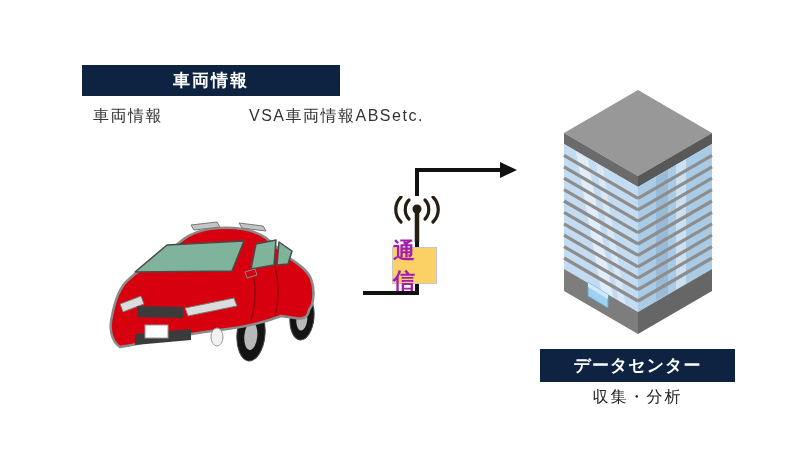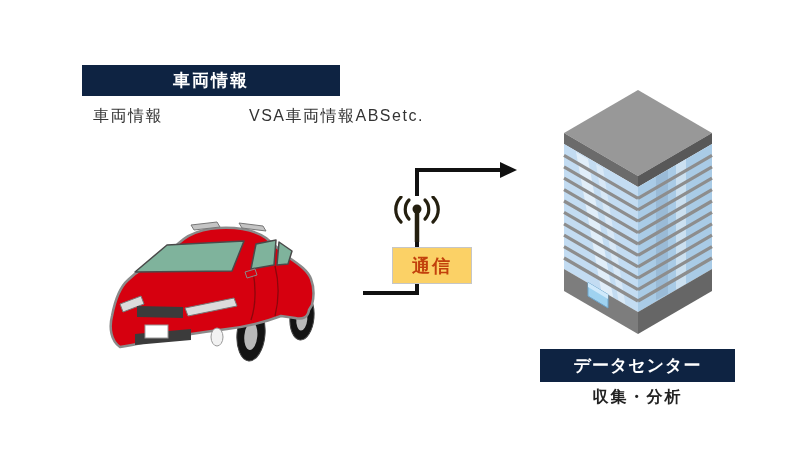--- a/index.html
+++ b/index.html
@@ -33,38 +33,37 @@
     grid-auto-rows: 30px;
     grid-auto-flow: column;
     color: var(--text, #333333);
     font-size: 16px;
     letter-spacing: 1.5px;
   }
   #vehicle-list span { display: flex; align-items: center; white-space: nowrap; }
 
   
   #comm-box {
-    left: 392px; top: 247px; width: 80px; height: 37px;
+    left: 392px; top: 247px; width: 45px; height: 37px;
     background: var(--yellow, #fbd166);
     border: 1px solid var(--yellow-border, #c6c6c6);
-    color: #c2410c;
-    font-size: 18px;
+    color: #a21caf;
+    font-size: 22px;
     font-weight: bold;
     letter-spacing: 2px;
     display: flex; align-items: center; justify-content: center;
     z-index: 3;
   }
 
   #dc-subtitle {
     left: 540px; top: 387px; width: 195px;
     text-align: center;
     color: #222222;
     font-size: 16px;
     letter-spacing: 2px;
-    font-weight: bold;
   }
 
   svg { display: block; }
   #arrow-svg { left: 355px; top: 160px; z-index: 1; }
   #antenna-svg { left: 390px; top: 196px; z-index: 2; }
   #car-svg { left: 105px; top: 220px; }
   #building-svg { left: 558px; top: 86px; }
 </style>
 </head>
 <body>

